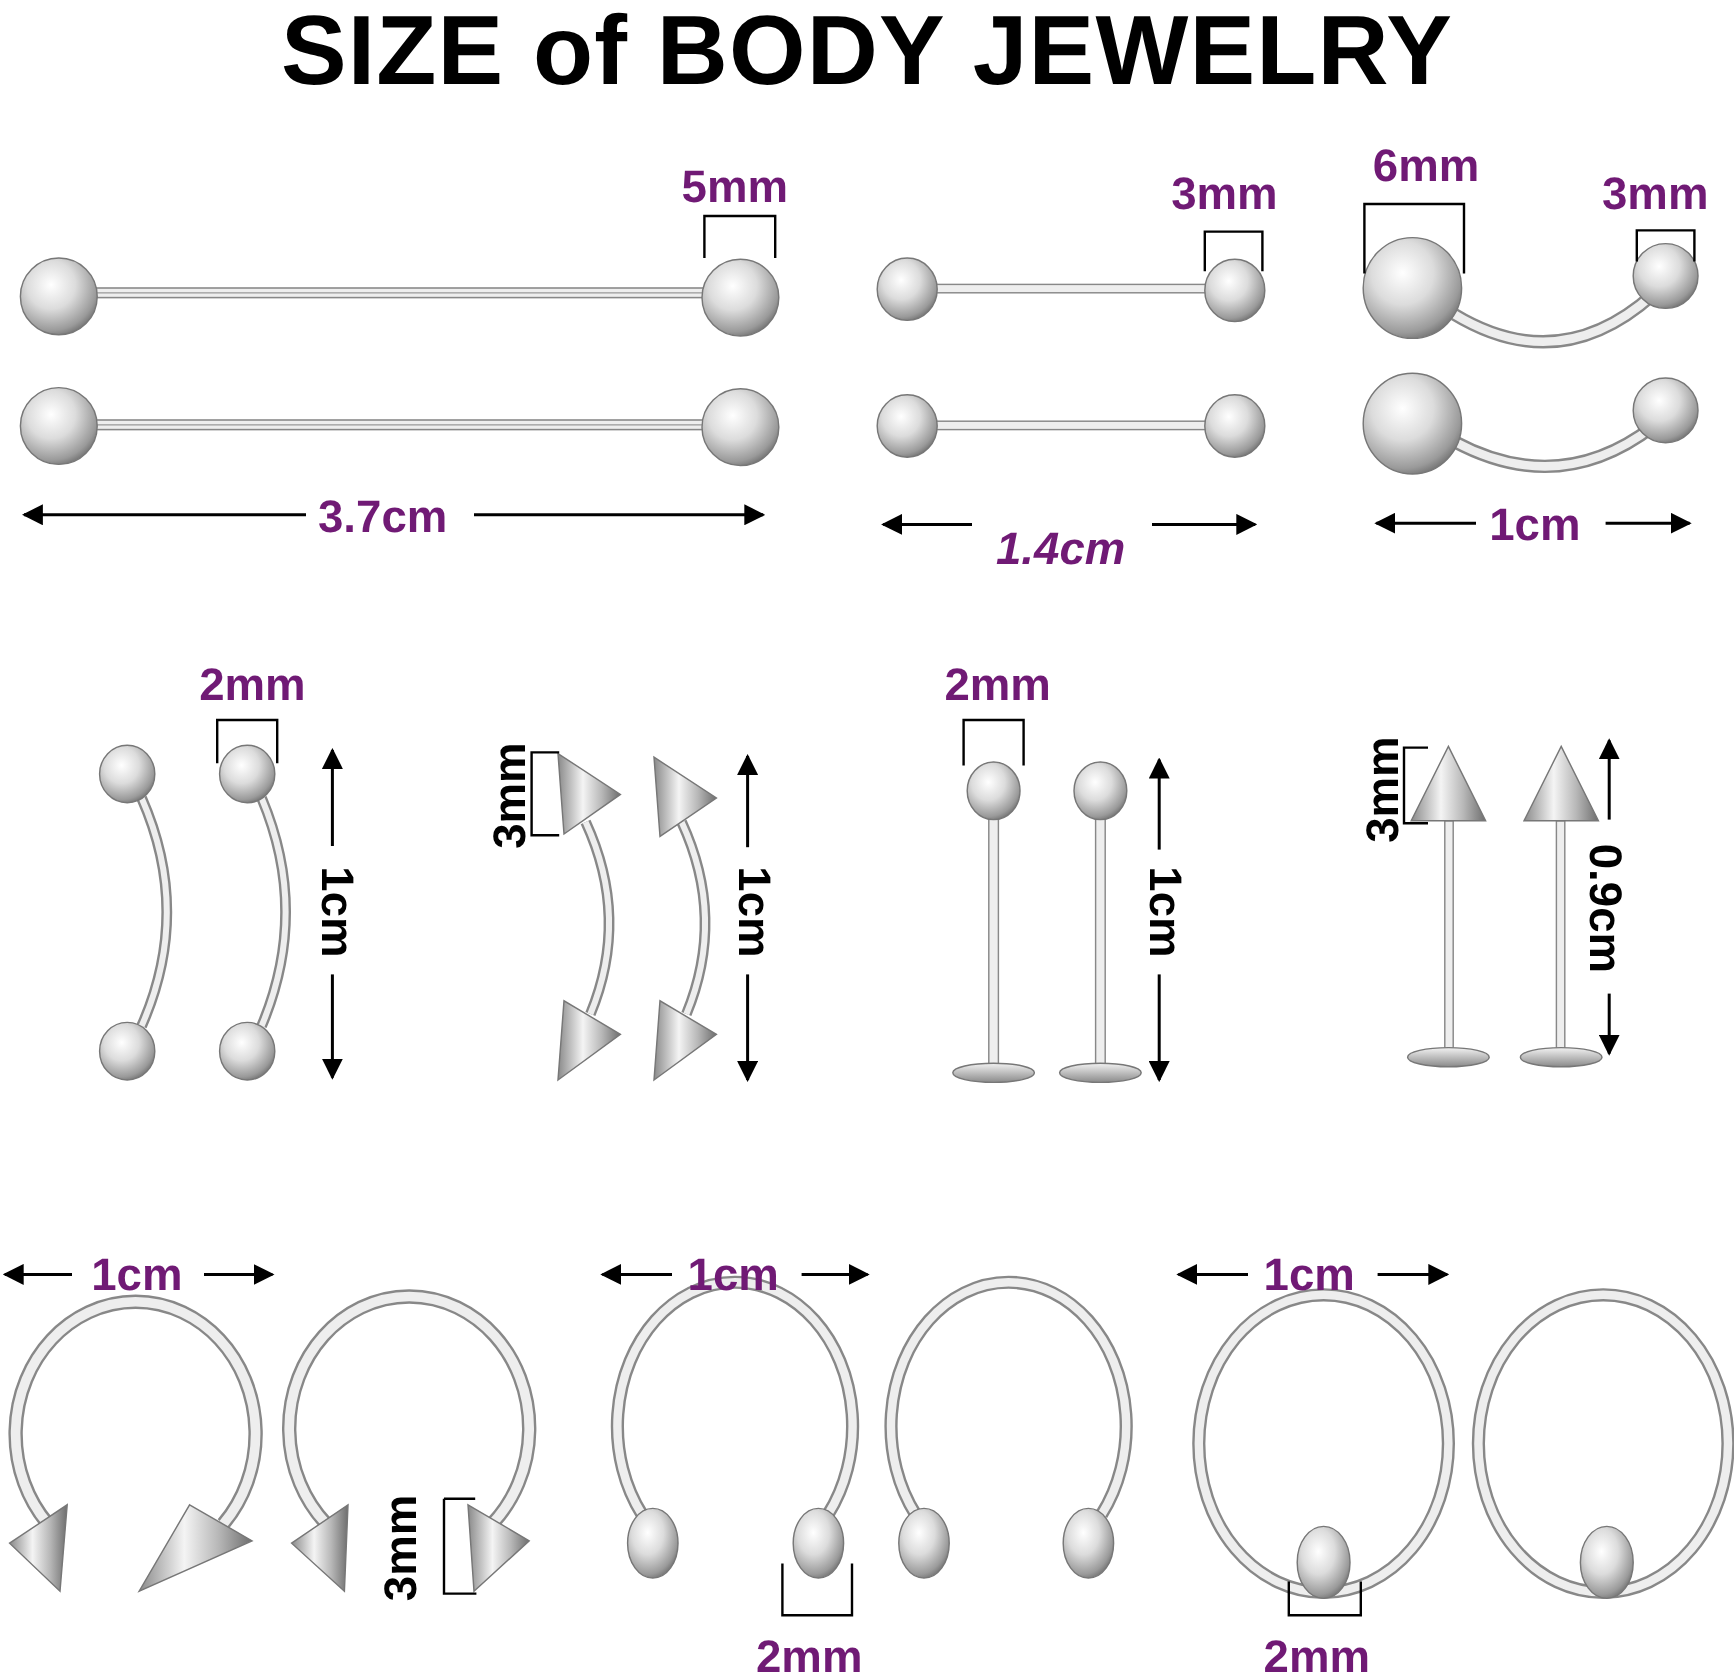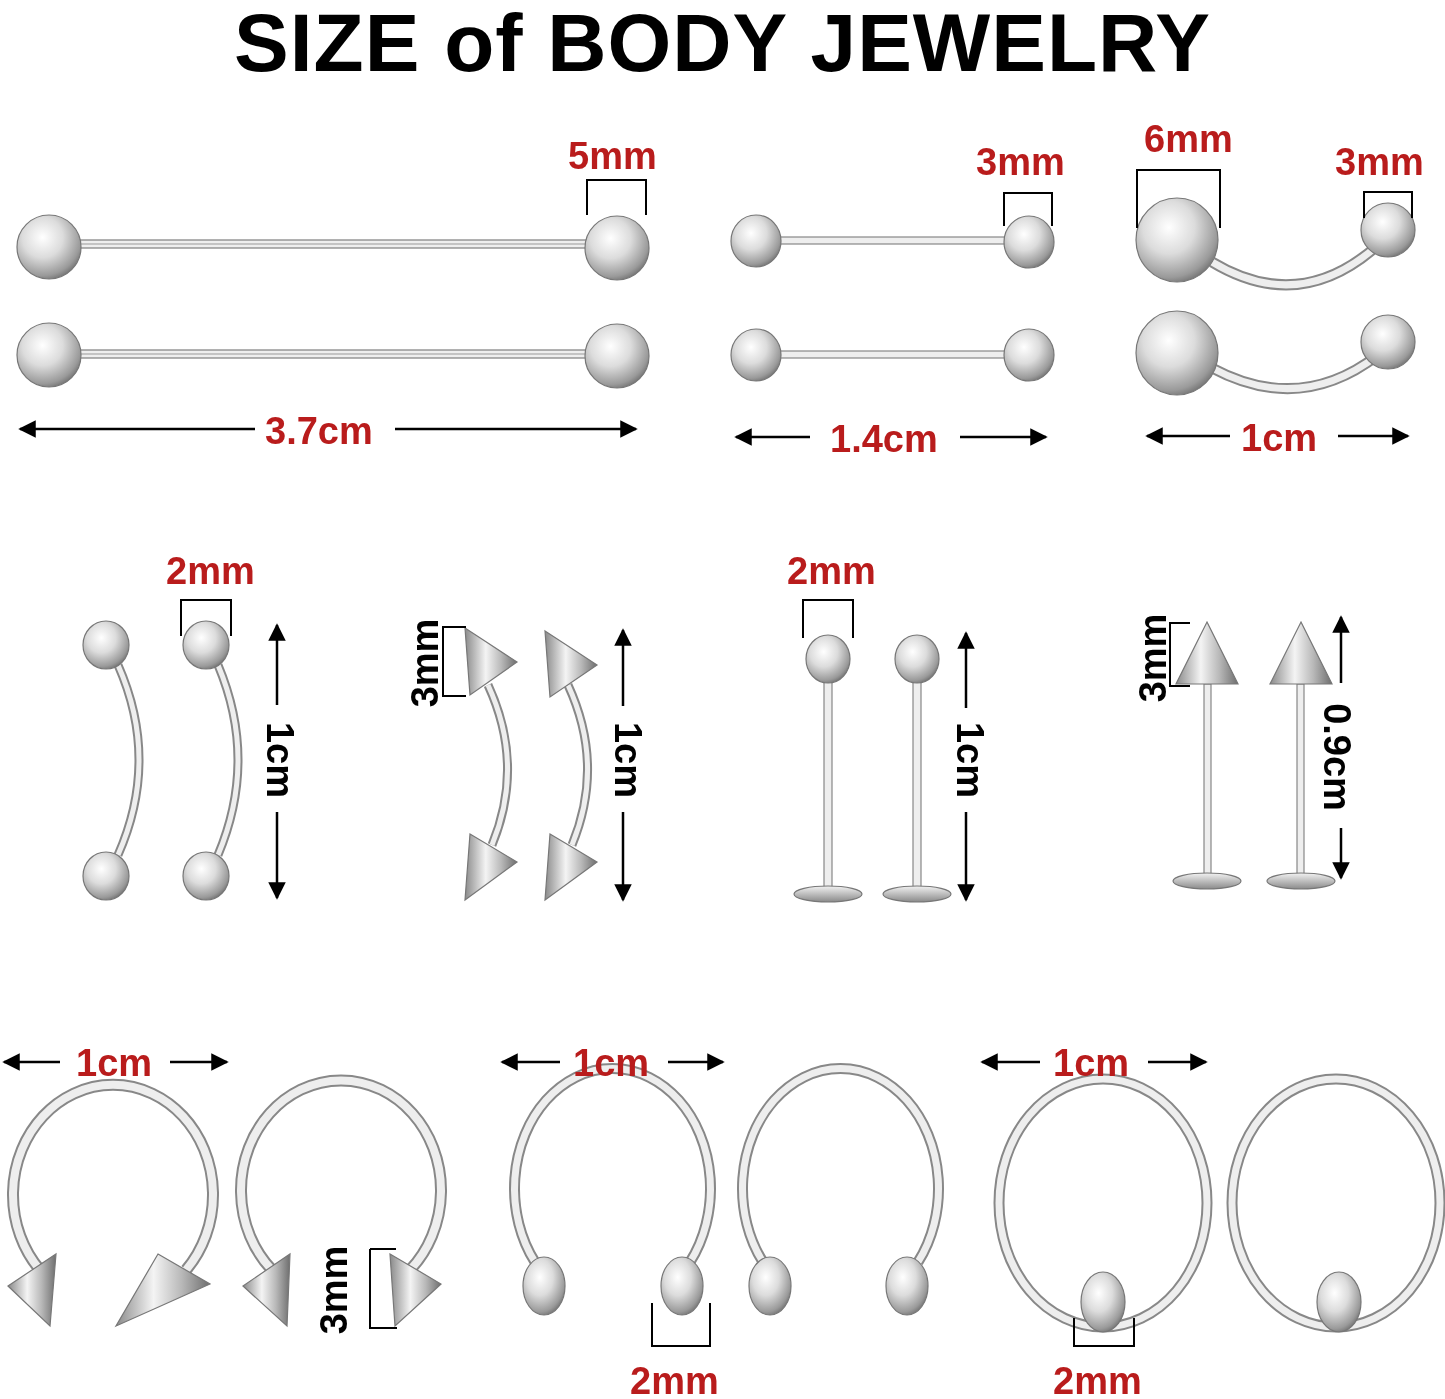--- a/index.html
+++ b/index.html
@@ -1,19 +1,19 @@
 <!DOCTYPE html>
 <html><head>
 <meta charset="utf-8">
 <style>
   html,body{margin:0;padding:0;background:#fff;}
   body{width:1445px;height:1399px;position:relative;overflow:hidden;font-family:"Liberation Sans",sans-serif;}
   .title{position:absolute;left:0;top:0;width:1445px;text-align:center;font-weight:bold;font-size:82px;line-height:90px;top:-2px;color:#000;letter-spacing:1px;}
   svg.art{position:absolute;left:0;top:0;}
-  .lbl{position:absolute;font-weight:bold;font-size:38px;color:#b91c1c;line-height:40px;white-space:nowrap;}
+  .lbl{position:absolute;font-weight:bold;font-size:38px;color:#701a75;line-height:40px;white-space:nowrap;}
   .vlbl{position:absolute;font-weight:bold;font-size:38px;color:#000;line-height:40px;white-space:nowrap;transform-origin:center center;}
 </style>
 </head>
 <body>
 
 <div class="title">SIZE of BODY JEWELRY</div>
 
 <svg class="art" width="1445" height="1399" viewBox="0 0 1445 1399">
   <defs>
     <radialGradient id="ball" cx="0.4" cy="0.35" r="0.7">
@@ -209,21 +209,21 @@
       <ellipse cx="1339" cy="1302" rx="22" ry="30" fill="url(#ball)" stroke="#777" stroke-width="1.2"></ellipse>
     </g>
     <path d="M1074,1318 L1074,1346 L1134,1346 L1134,1318" fill="none" stroke="#000" stroke-width="2"></path>
   </g>
 </svg>
 
 <div class="lbl" style="left:568px;top:136px;">5mm</div>
 <div class="lbl" style="left:265px;top:411px;">3.7cm</div>
 
 <div class="lbl" style="left:976px;top:142px;">3mm</div>
-<div class="lbl" style="left:830px;top:419px;">1.4cm</div>
+<div class="lbl" style="left:830px;top:438px;font-style:italic;">1.4cm</div>
 
 <div class="lbl" style="left:1144px;top:119px;">6mm</div>
 <div class="lbl" style="left:1335px;top:142px;">3mm</div>
 <div class="lbl" style="left:1241px;top:418px;">1cm</div>
 
 <div class="lbl" style="left:166px;top:551px;">2mm</div>
 <div class="vlbl" style="left:242px;top:740px;transform:rotate(90deg);">1cm</div>
 
 <div class="vlbl" style="left:381px;top:643px;transform:rotate(-90deg);">3mm</div>
 <div class="vlbl" style="left:590px;top:740px;transform:rotate(90deg);">1cm</div>

